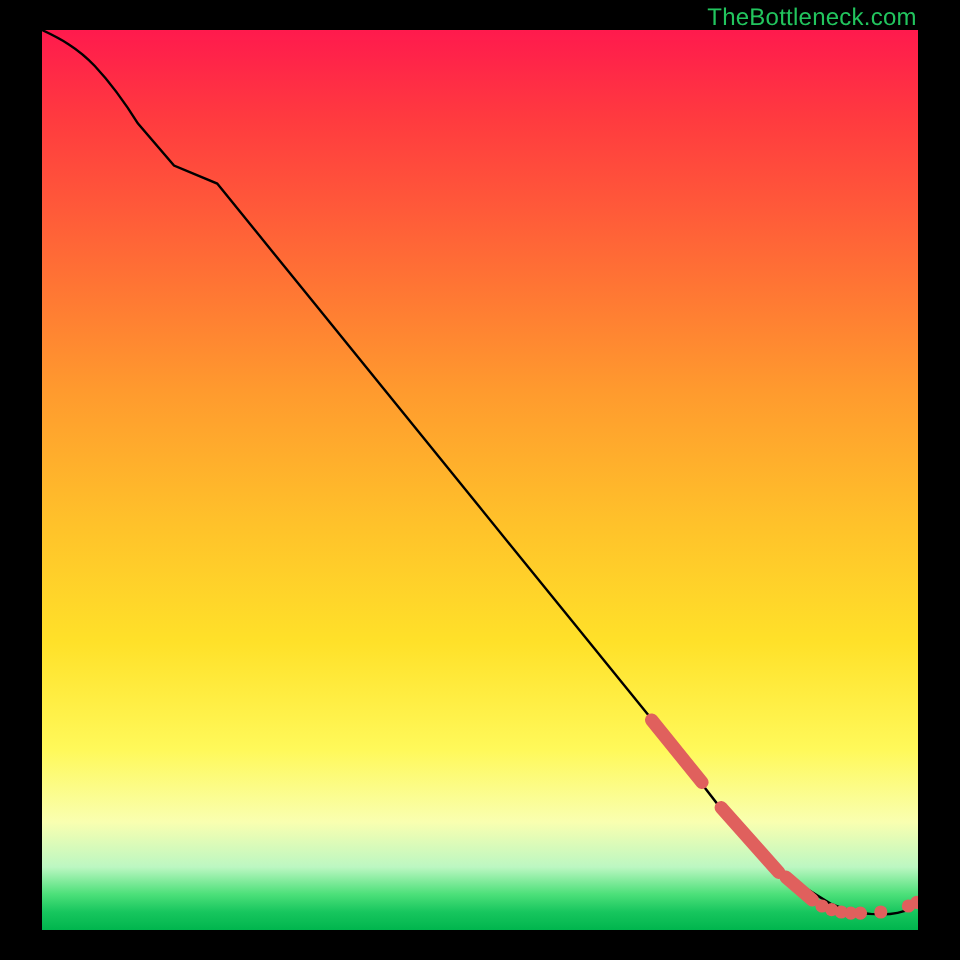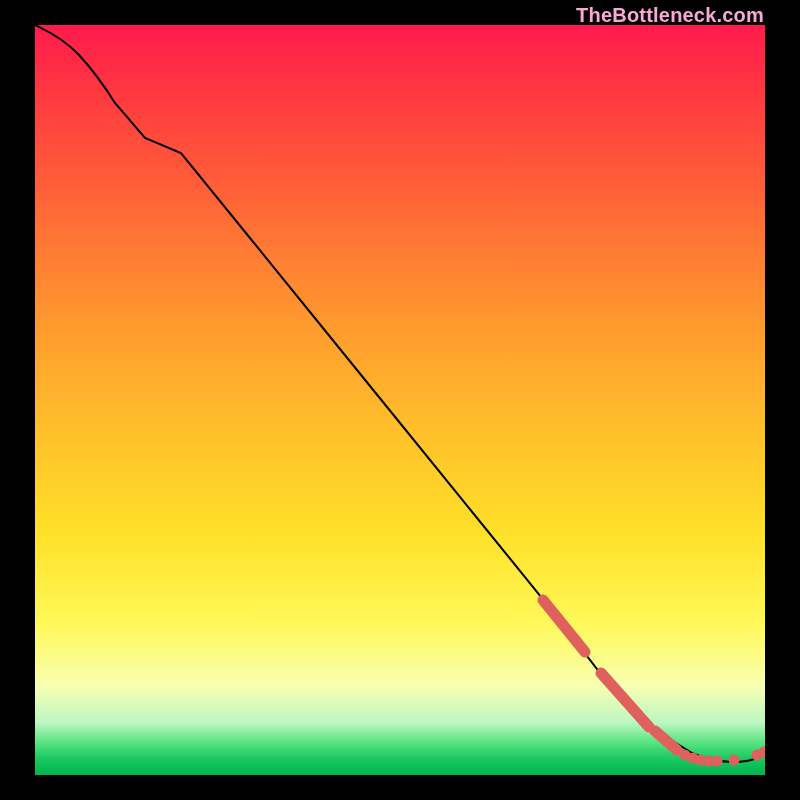--- a/index.html
+++ b/index.html
@@ -41,23 +41,23 @@
       #4de07a 96%,
       #17c65e 98%,
       #00b54d 100%
     );
   }
 
   .attribution {
     position: absolute;
     top: 4px;
     right: 36px;
-    color: #f9a8d4;
+    color: #22c55e;
     font-size: 20px;
-    font-weight: 700;
+    font-weight: 400;
     letter-spacing: 0.2px;
   }
 
   svg.curve {
     position: absolute;
     inset: 0;
     width: 100%;
     height: 100%;
   }
 

